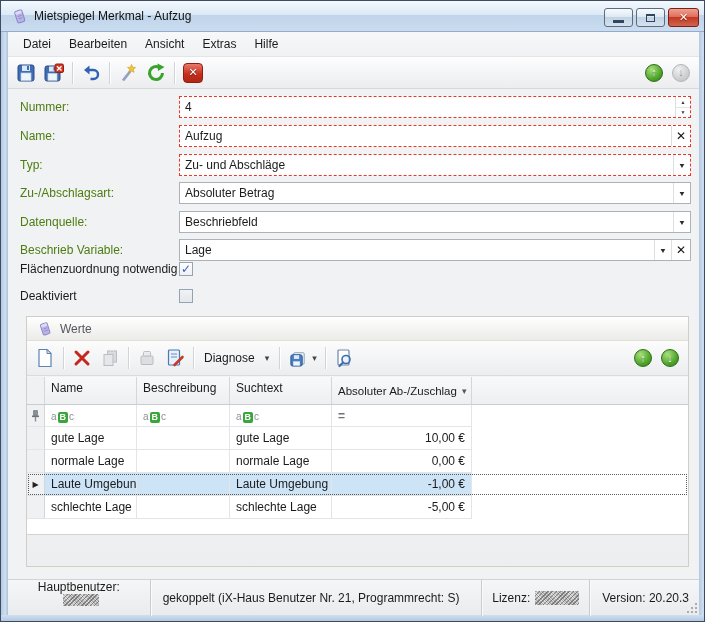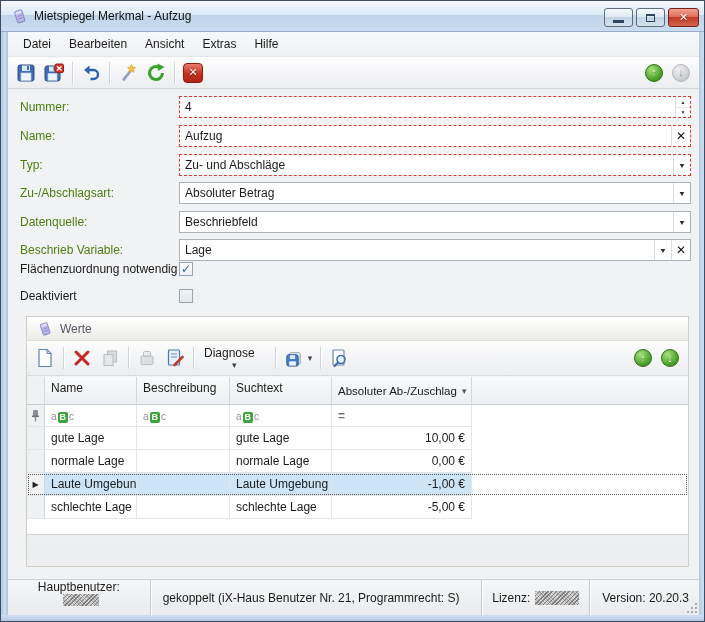--- a/index.html
+++ b/index.html
@@ -85,21 +85,21 @@
 
   
   .groupbox { position: absolute; left: 18px; top: 284px; width: 663px; height: 251px;
               border: 1px solid #d2cdc5; background: linear-gradient(#f5f6f7,#eceef0); }
   .group-header { height: 24px; background: linear-gradient(#ffffff,#ebebe8);
               border-bottom: 1px solid #e3e0da; display: flex; align-items: center;
               padding-left: 10px; color: #565660; }
   .group-header .gh-icon { margin-right: 7px; }
   .gtoolbar { height: 35px; background: linear-gradient(#fcfcfd,#ebedef);
               border-bottom: 1px solid #d9dcdf; display: flex; align-items: center; padding-left: 4px; }
-  .diag-btn { display: flex; align-items: center; padding: 3px 6px; border-radius: 3px; cursor: default; flex-direction: column; }
+  .diag-btn { display: flex; align-items: center; padding: 3px 6px; border-radius: 3px; cursor: default; }
   .diag-btn .lbl { margin-right: 10px; }
   .diag-btn .arr, .ddmini { font-size: 9px; color: #444; }
   .gbtn-dd { display: flex; align-items: center; gap: 5px; padding: 2px 4px; }
 
   
   .grid { position: absolute; left: 0; top: 60px; width: 661px; height: 158px;
           background: #fff; border-bottom: 1px solid #cfd3d7; overflow: hidden; }
   .g-head { display: flex; height: 28px; }
   .g-hcell { background: linear-gradient(#f8f9fa,#edeff1); border-right: 1px solid #d3d6da;
              border-bottom: 1px solid #c9cdd1; line-height: 22px; padding-left: 6px;

